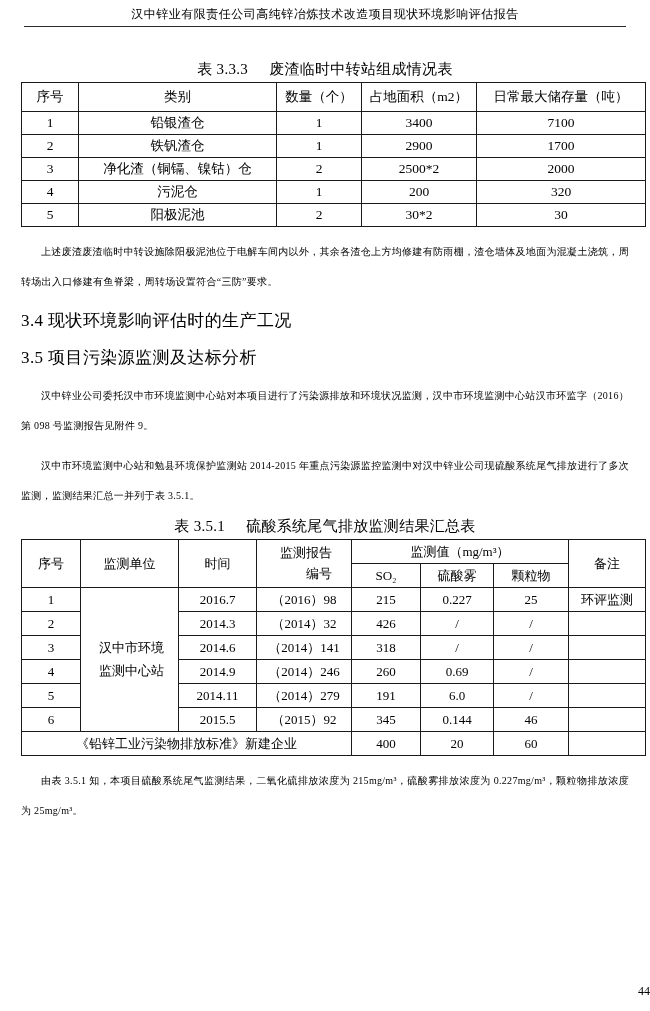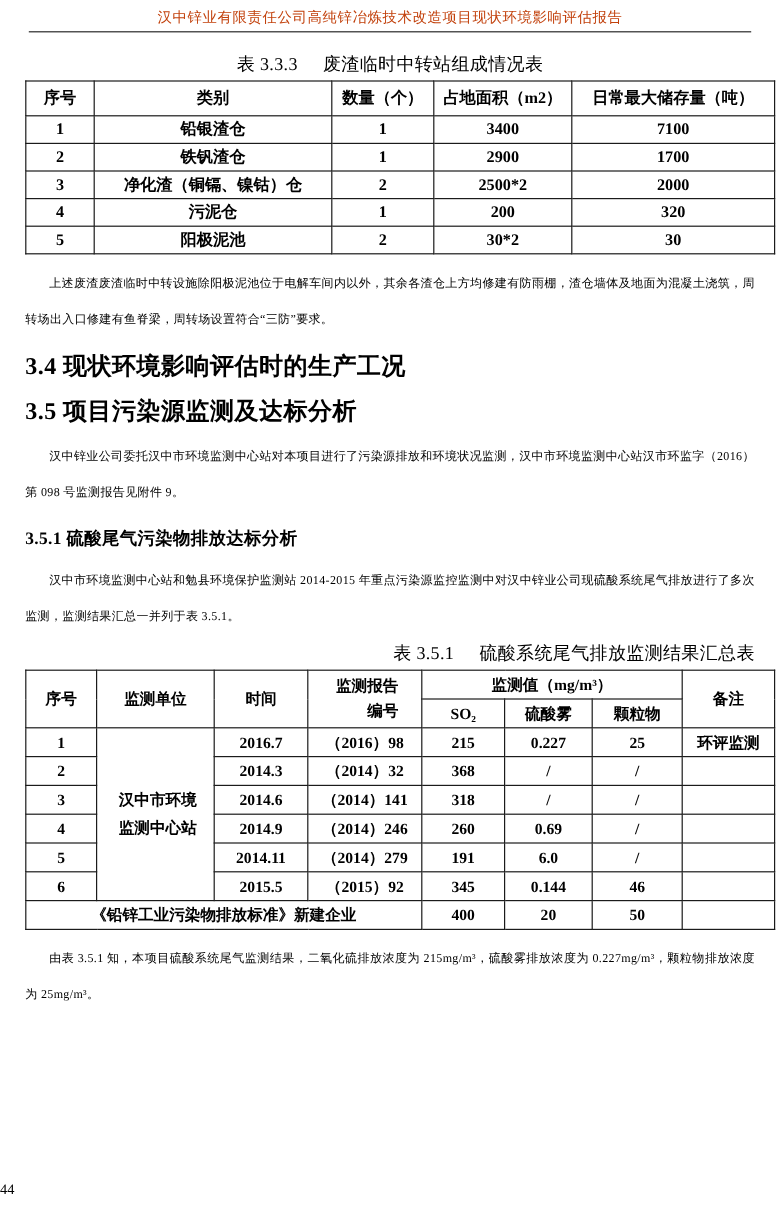--- a/index.html
+++ b/index.html
@@ -5,62 +5,62 @@
   html,body{margin:0;padding:0;}
   body{
     width:650px;height:1011px;
     background:#ffffff;color:#000;
     font-family:"Liberation Serif","DejaVu Serif",serif;
     position:relative;overflow:hidden;
   }
   .page{padding:6px 21px 0 21px;}
   .doc-header{
     text-align:center;font-size:12px;letter-spacing:.5px;
-    color:#c2410c;line-height:16px;
+    color:#000000;line-height:16px;
   }
   .header-rule{
     border:none;border-top:1.6px solid #2a2a2a;
     margin:4px 3px 0 3px;height:0;
   }
   .tbl-title{
     text-align:center;font-size:15px;letter-spacing:.3px;
-    margin-top:17px;line-height:20px;
+    margin-top:32px;line-height:20px;
   }
   .tbl-title .gap{display:inline-block;width:1.4em;}
-  .tbl-title-2{margin-top:5px;text-align:right;}
+  .tbl-title-2{margin-top:5px;}
   table{
     border-collapse:collapse;table-layout:fixed;
-    width:624px;margin:3px auto 0 auto;font-weight:bold;
+    width:624px;margin:3px auto 0 auto;
   }
   td{
     border:1px solid #1b1b1b;text-align:center;vertical-align:middle;
     padding:0 2px;font-size:13.5px;overflow:hidden;
   }
   .t1 td{height:22px;}
   .t1 tr.hdr td{height:28px;}
   .t2 td{height:23px;font-size:13px;}
   .t2 tr.hdr td{height:23px;}
   .wrap4{display:inline-block;width:4.3em;line-height:1.55;text-align:right;}
   .wrap5{display:inline-block;width:5.3em;line-height:1.7;text-align:right;}
   p.body{
     font-size:10px;line-height:30px;letter-spacing:.3px;
     text-align:justify;text-indent:2em;margin:10px 0 0 0;
   }
   h2.sec{
-    font-size:20px;font-weight:bold;letter-spacing:.4px;
+    font-size:17px;font-weight:normal;letter-spacing:.4px;
     margin:11px 0 0 0;line-height:26px;
   }
   h3.sec{
     font-size:14.5px;font-weight:bold;letter-spacing:.3px;
     margin:12px 0 0 0;line-height:22px;
   }
   .p-tight{margin-top:8px;}
   .page-number{
     position:absolute;left:0;bottom:12px;width:100%;
-    text-align:left;font-size:12px;
+    text-align:right;font-size:12px;
   }
 </style>
 </head>
 <body>
 
 <div class="page">
 
   <div class="doc-header">汉中锌业有限责任公司高纯锌冶炼技术改造项目现状环境影响评估报告</div>
   <hr class="header-rule">
 
@@ -122,21 +122,20 @@
   </tbody>
     </table>
 
   <p class="body">上述废渣废渣临时中转设施除阳极泥池位于电解车间内以外，其余各渣仓上方均修建有防雨棚，渣仓墙体及地面为混凝土浇筑，周转场出入口修建有鱼脊梁，周转场设置符合“三防”要求。</p>
 
   <h2 class="sec">3.4 现状环境影响评估时的生产工况</h2>
 
   <h2 class="sec">3.5 项目污染源监测及达标分析</h2>
   <p class="body">汉中锌业公司委托汉中市环境监测中心站对本项目进行了污染源排放和环境状况监测，汉中市环境监测中心站汉市环监字（2016）第 098 号监测报告见附件 9。</p>
 
-  <h3 class="sec">3.5.1 硫酸尾气污染物排放达标分析</h3>
   <p class="body p-tight">汉中市环境监测中心站和勉县环境保护监测站 2014-2015 年重点污染源监控监测中对汉中锌业公司现硫酸系统尾气排放进行了多次监测，监测结果汇总一并列于表 3.5.1。</p>
 
   <div class="tbl-title tbl-title-2">
     <span>表 3.5.1</span><span class="gap"></span><span>硫酸系统尾气排放监测结果汇总表</span>
   </div>
 
   <table class="t2">
     <colgroup>
         <col style="width:59px">
         <col style="width:98px">
@@ -168,21 +167,21 @@
       <td>（2016）98</td>
       <td>215</td>
       <td>0.227</td>
       <td>25</td>
       <td>环评监测</td>
     </tr>
     <tr>
       <td>2</td>
       <td>2014.3</td>
       <td>（2014）32</td>
-      <td>368</td>
+      <td>426</td>
       <td>/</td>
       <td>/</td>
       <td></td>
     </tr>
     <tr>
       <td>3</td>
       <td>2014.6</td>
       <td>（2014）141</td>
       <td>318</td>
       <td>/</td>
@@ -213,21 +212,21 @@
       <td>（2015）92</td>
       <td>345</td>
       <td>0.144</td>
       <td>46</td>
       <td></td>
     </tr>
     <tr>
       <td colspan="4">《铅锌工业污染物排放标准》新建企业</td>
       <td>400</td>
       <td>20</td>
-      <td>50</td>
+      <td>60</td>
       <td></td>
     </tr>
   </tbody>
     </table>
 
   <p class="body">由表 3.5.1 知，本项目硫酸系统尾气监测结果，二氧化硫排放浓度为 215mg/m³，硫酸雾排放浓度为 0.227mg/m³，颗粒物排放浓度为 25mg/m³。</p>
 
 </div>
 
 <div class="page-number">44</div>

